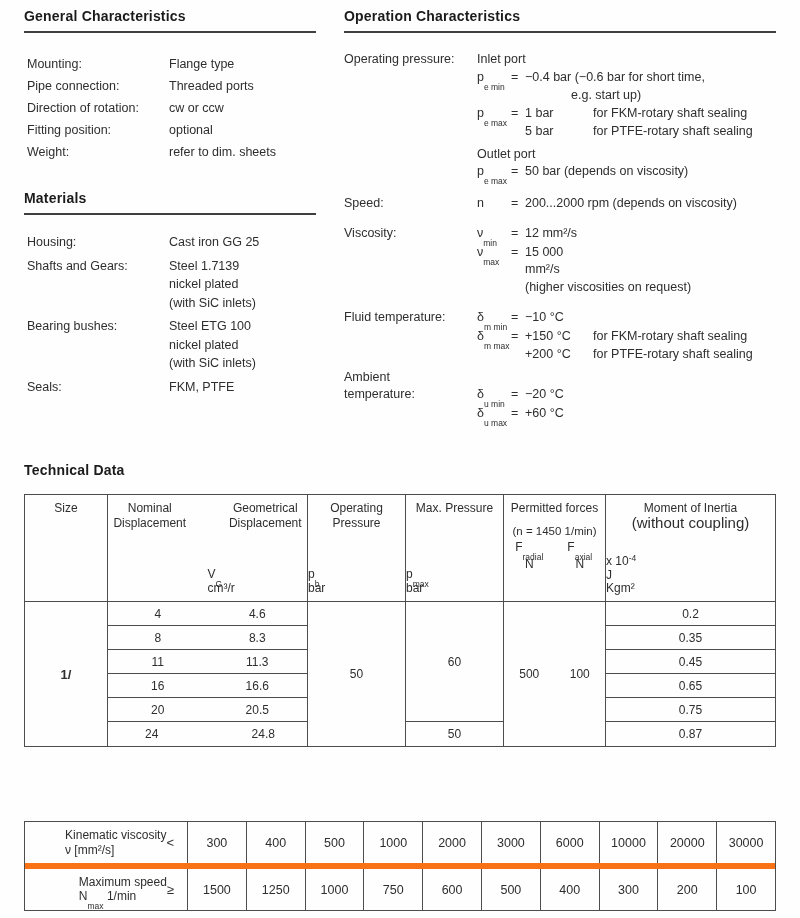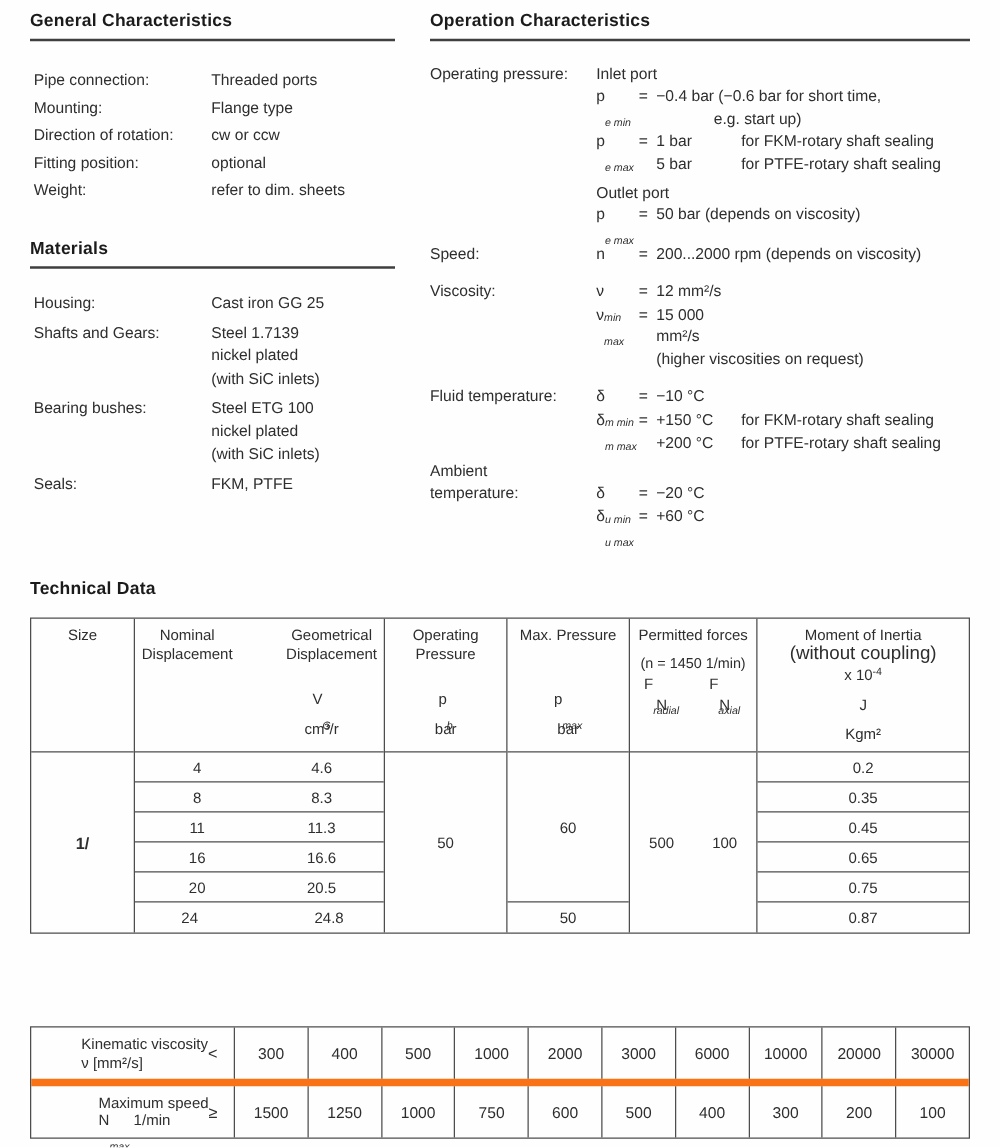--- a/index.html
+++ b/index.html
@@ -35,38 +35,38 @@
   
   .op { margin-top:18px; font-size:12.5px; }
   .op-line { display:grid; grid-template-columns:133px 34px 14px 68px auto; line-height:17.5px; align-items:baseline; }
   .op-text { grid-column:2/6; }
   .op-val { grid-column:4; }
   .op-note { grid-column:5; }
   .op-val-wide { grid-column:4/6; }
   .indent { padding-left:46px; }
   .gap4 { margin-top:5px; }
   .gap12 { margin-top:13px; }
-  .ss { font-size:8.5px; position:relative; top:20px;font-style:italic; }
+  .ss { font-size:8.5px; position:relative; top:9px; }
   .sup { font-size:8.5px; position:relative; top:-4px; }
 
   
   .tech-title { margin-top:6px; }
   .tech-table {
     margin-top:16px; width:752px; box-sizing:border-box;
     border:1px solid #4d4d4d; display:grid;
     grid-template-columns:82px 200px 98px 98px 102px 170px;
     font-size:12px;
   }
   .tcol { border-left:1px solid #4d4d4d; }
   .tcol:first-child { border-left:none; }
   .thd { height:107px; box-sizing:border-box; border-bottom:1px solid #4d4d4d;
          display:flex; flex-direction:column; padding-top:6px; }
   .tt { text-align:center; line-height:15px; }
   .hd-between { justify-content:space-between; padding-bottom:6px; }
-  .unit-block { text-align:center; line-height:23px; }
+  .unit-block { line-height:13px; }
   .disp-titles { display:flex; justify-content:space-around;gap:32px; }
   .disp-titles .tt { width:96px; }
   .disp-units { display:flex; margin-top:auto; padding-bottom:6px; }
   .disp-units .half { width:50%;margin-top:12px; }
   .small-note { font-size:15px; text-align:center; line-height:13px; }
   .ncond { font-size:11.5px; text-align:center; margin-top:9px; }
   .f-row { display:flex; margin-top:3px; }
   .f-row .half { width:50%; text-align:center; }
   .tbd { height:144px; }
   .tbd-center { display:flex; align-items:center; justify-content:center; }
@@ -99,26 +99,26 @@
   <div class="content">
 
     <div class="cols">
 
       <div class="col-left">
         <h2 class="sec-title">General Characteristics</h2>
         <div class="rule"></div>
 
         <div class="kv">
           <div class="kv-row">
+            <span class="kv-label">Mounting:</span>
+            <span>Flange type</span>
+          </div>
+          <div class="kv-row">
             <span class="kv-label">Pipe connection:</span>
             <span>Threaded ports</span>
-          </div>
-          <div class="kv-row">
-            <span class="kv-label">Mounting:</span>
-            <span>Flange type</span>
           </div>
           <div class="kv-row">
             <span class="kv-label">Direction of rotation:</span>
             <span>cw or ccw</span>
           </div>
           <div class="kv-row">
             <span class="kv-label">Fitting position:</span>
             <span>optional</span>
           </div>
           <div class="kv-row">

